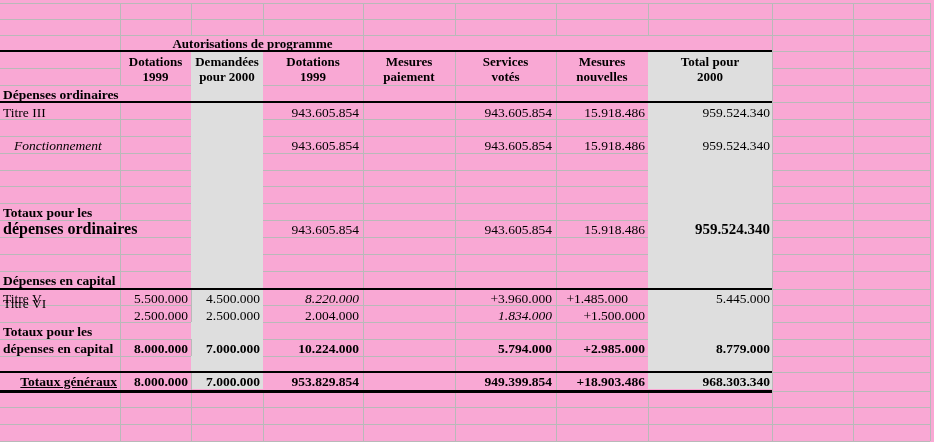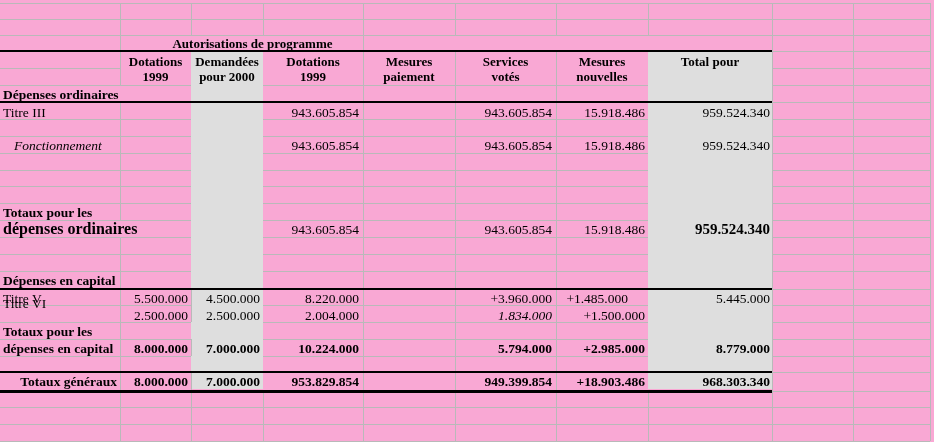--- a/index.html
+++ b/index.html
@@ -137,20 +137,21 @@
   <div class="hdr2" style="left:455px;width:101px;">
     <span>Services</span>
     <span>votés</span>
   </div>
   <div class="hdr2" style="left:556px;width:92px;">
     <span>Mesures</span>
     <span>nouvelles</span>
   </div>
   <div class="hdr2" style="left:648px;width:124px;">
     <span>Total pour</span>
+    <span>2000</span>
   </div>
 
   <div class="cell b" style="left:3px;top:87px;">Dépenses ordinaires</div>
 
   <div class="cell" style="left:3px;top:105px;">Titre III</div>
   <div class="cell num" style="left:264px;top:105px;width:95px;">943.605.854</div>
   <div class="cell num" style="left:456px;top:105px;width:96px;">943.605.854</div>
   <div class="cell num" style="left:557px;top:105px;width:88px;">15.918.486</div>
   <div class="cell num" style="left:649px;top:105px;width:121px;">959.524.340</div>
 
@@ -165,42 +166,42 @@
   <div class="cell num" style="left:264px;top:222px;width:95px;">943.605.854</div>
   <div class="cell num" style="left:456px;top:222px;width:96px;">943.605.854</div>
   <div class="cell num" style="left:557px;top:222px;width:88px;">15.918.486</div>
   <div class="cell num b bigv" style="left:649px;top:221px;width:121px;">959.524.340</div>
 
   <div class="cell b" style="left:3px;top:273px;">Dépenses en capital</div>
 
   <div class="cell" style="left:3px;top:291px;">Titre V</div>
   <div class="cell num" style="left:121px;top:291px;width:67px;">5.500.000</div>
   <div class="cell num" style="left:192px;top:291px;width:68px;">4.500.000</div>
-  <div class="cell num" style="left:264px;top:291px;width:95px;">8.220.000</div>
+  <div class="cell num" style="left:264px;top:291px;width:95px;font-style:italic;">8.220.000</div>
   <div class="cell num" style="left:456px;top:291px;width:96px;">+3.960.000</div>
   <div class="cell num" style="left:540px;top:291px;width:88px;">+1.485.000</div>
   <div class="cell num" style="left:649px;top:291px;width:121px;">5.445.000</div>
 
   <div class="cell" style="left:3px;top:296px;">Titre VI</div>
   <div class="cell num" style="left:121px;top:308px;width:67px;">2.500.000</div>
   <div class="cell num" style="left:192px;top:308px;width:68px;">2.500.000</div>
   <div class="cell num" style="left:264px;top:308px;width:95px;">2.004.000</div>
   <div class="cell num" style="left:456px;top:308px;width:96px;font-style:italic;">1.834.000</div>
   <div class="cell num" style="left:557px;top:308px;width:88px;text-align:right;">+1.500.000</div>
 
   <div class="cell b" style="left:3px;top:324px;">Totaux pour les</div>
   <div class="cell b" style="left:3px;top:341px;">dépenses en capital</div>
   <div class="cell num b" style="left:121px;top:341px;width:67px;">8.000.000</div>
   <div class="cell num b" style="left:192px;top:341px;width:68px;">7.000.000</div>
   <div class="cell num b" style="left:264px;top:341px;width:95px;">10.224.000</div>
   <div class="cell num b" style="left:456px;top:341px;width:96px;">5.794.000</div>
   <div class="cell num b" style="left:557px;top:341px;width:88px;">+2.985.000</div>
   <div class="cell num b" style="left:649px;top:341px;width:121px;">8.779.000</div>
 
-  <div class="cell num b" style="left:0;top:374px;width:117px;">Totaux généraux</div>
+  <div class="cell num b" style="left:0;top:374px;width:117px;text-decoration:underline;">Totaux généraux</div>
   <div class="cell num b" style="left:121px;top:374px;width:67px;">8.000.000</div>
   <div class="cell num b" style="left:192px;top:374px;width:68px;">7.000.000</div>
   <div class="cell num b" style="left:264px;top:374px;width:95px;">953.829.854</div>
   <div class="cell num b" style="left:456px;top:374px;width:96px;">949.399.854</div>
   <div class="cell num b" style="left:557px;top:374px;width:88px;">+18.903.486</div>
   <div class="cell num b" style="left:649px;top:374px;width:121px;">968.303.340</div>
 
 </div>
 
 </body></html>

